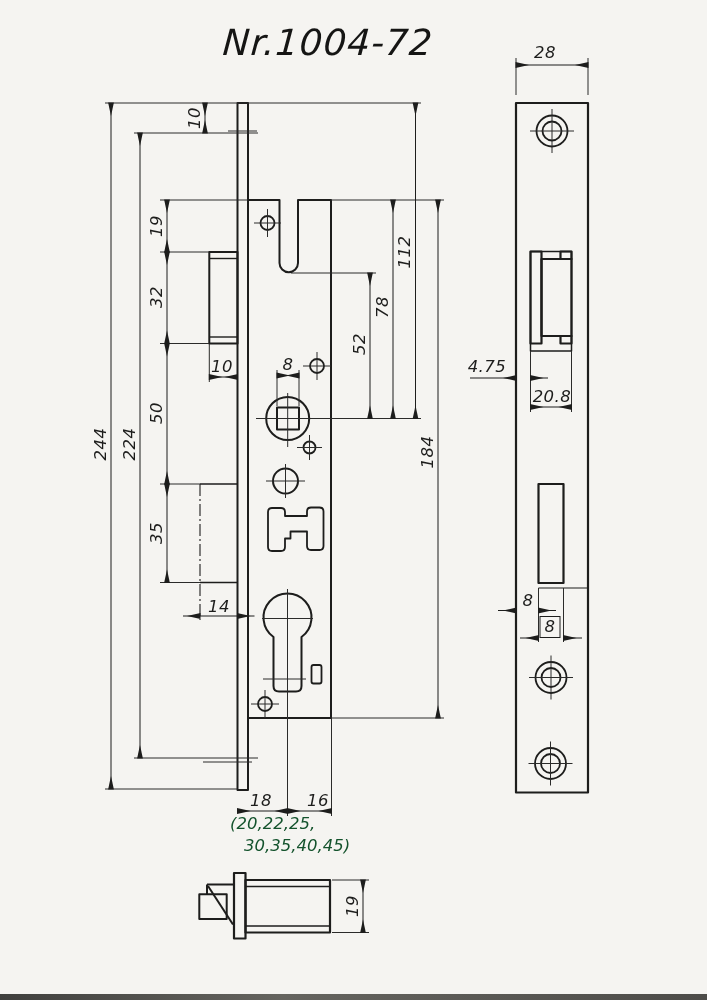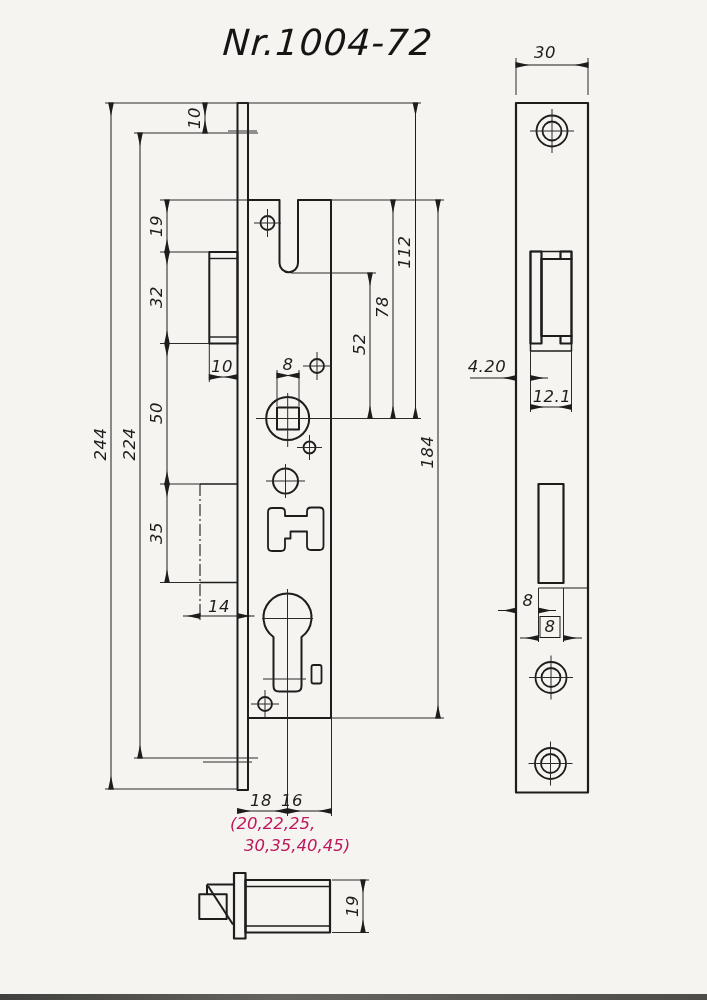--- a/index.html
+++ b/index.html
@@ -5,21 +5,21 @@
   html,body{margin:0;padding:0;background:#e8e8e6;}
   .page{position:relative;width:707px;height:1000px;background:#f5f4f1;overflow:hidden;
         font-family:"DejaVu Sans",sans-serif;}
   .page::after{content:"";position:absolute;left:0;right:0;bottom:0;height:6px;
         background:linear-gradient(90deg,#2b2b29,#55544f 40%,#3a3936);opacity:.9;}
   svg{position:absolute;left:0;top:0;}
   .dim{position:absolute;transform:translate(-50%,-50%);
        font:italic 16.5px "DejaVu Sans",sans-serif;color:#1d1d1c;white-space:nowrap;letter-spacing:.5px;}
   .dim.v{transform:translate(-50%,-50%) rotate(-90deg);}
   .dim.boxed{border:1.4px solid #1d1d1c;padding:0 4px 1px 4px;}
-  .note{position:absolute;font:italic 16.5px "DejaVu Sans",sans-serif;color:#be185d;white-space:nowrap;}
+  .note{position:absolute;font:italic 16.5px "DejaVu Sans",sans-serif;color:#14532d;white-space:nowrap;}
   .title{position:absolute;left:214px;top:22px;width:228px;text-align:center;
          font:italic 36px "DejaVu Sans",sans-serif;color:#151514;letter-spacing:1px;
          transform:skewX(-4deg);}
 </style>
 </head>
 <body>
 
 <div class="page">
 
 <svg width="707" height="1000" viewBox="0 0 707 1000">
@@ -190,23 +190,23 @@
 <div class="dim v" style="left:156px;top:413px">50</div>
 <div class="dim v" style="left:156px;top:533px">35</div>
 <div class="dim" style="left:222px;top:366px">10</div>
 <div class="dim" style="left:288px;top:364px">8</div>
 <div class="dim" style="left:219px;top:606px">14</div>
 <div class="dim v" style="left:359px;top:344px">52</div>
 <div class="dim v" style="left:382px;top:307px">78</div>
 <div class="dim v" style="left:404px;top:252px">112</div>
 <div class="dim v" style="left:427px;top:452px">184</div>
 <div class="dim" style="left:261px;top:800px">18</div>
-<div class="dim" style="left:292px;top:800px">16</div>
+<div class="dim" style="left:318px;top:800px">16</div>
 <div class="note" style="left:230px;top:814px">(20,22,25,</div>
 <div class="note" style="left:244px;top:836px">30,35,40,45)</div>
-<div class="dim" style="left:545px;top:52px">30</div>
-<div class="dim" style="left:487px;top:366px">4.20</div>
-<div class="dim" style="left:552px;top:396px">12.1</div>
+<div class="dim" style="left:545px;top:52px">28</div>
+<div class="dim" style="left:487px;top:366px">4.75</div>
+<div class="dim" style="left:552px;top:396px">20.8</div>
 <div class="dim" style="left:528px;top:600px">8</div>
 <div class="dim boxed" style="left:550px;top:627px">8</div>
 <div class="dim v" style="left:352px;top:906px">19</div>
 
 </div>
 
 </body></html>

